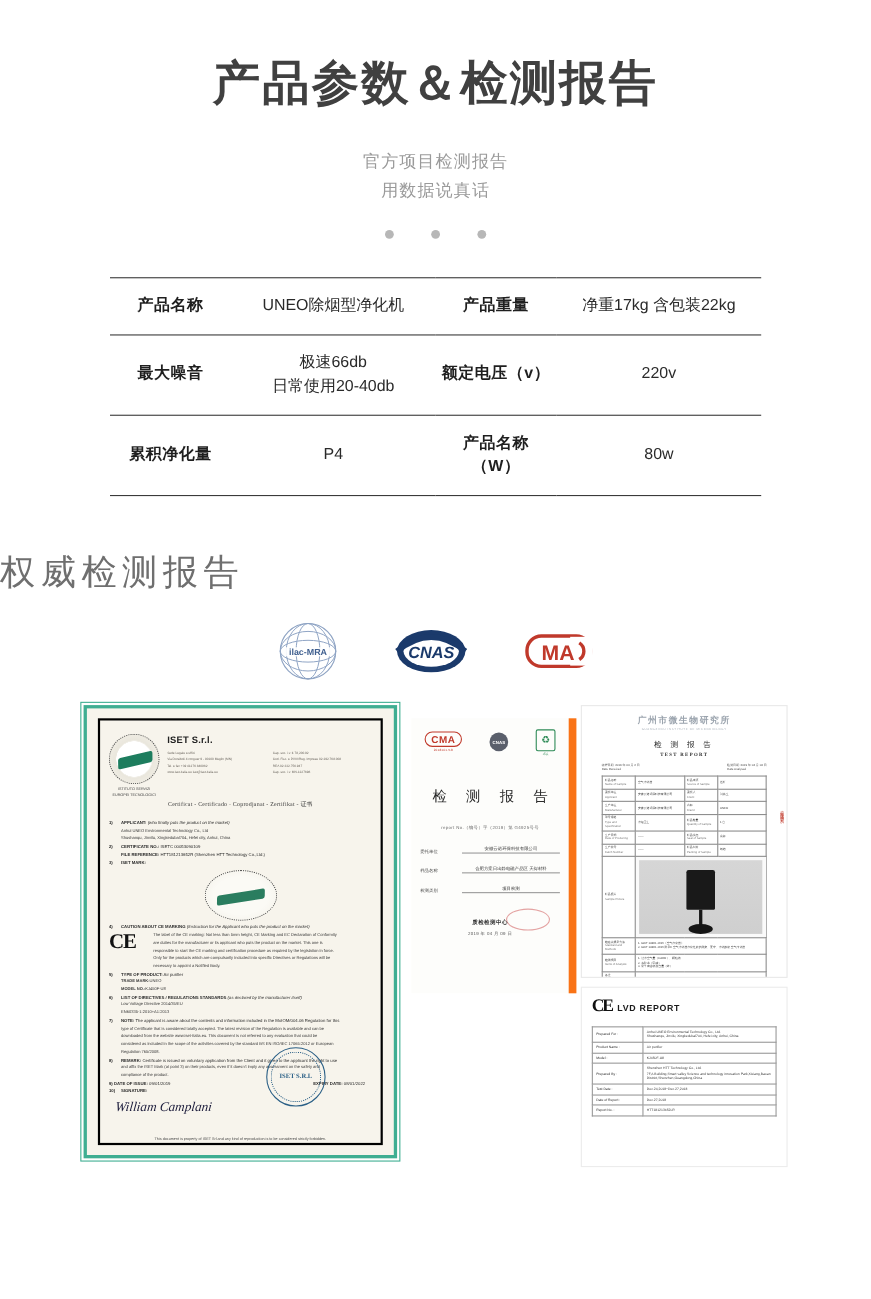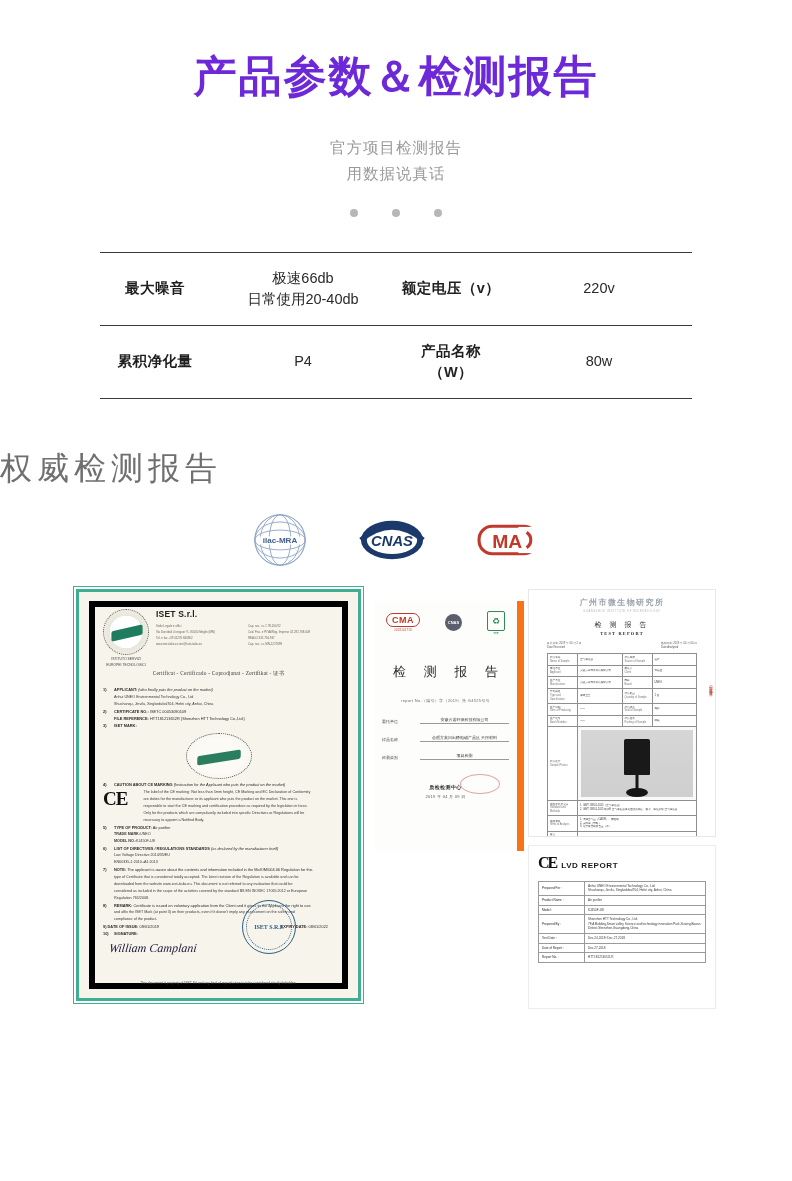--- a/index.html
+++ b/index.html
@@ -10,21 +10,21 @@
     color: #222;
   }
   body { width: 792px; height: 1181px; position: relative; overflow: hidden; }
 
   
   .hero { padding-top: 52px; text-align: center; }
   .hero-title {
     font-size: 43px;
     font-weight: 700;
     letter-spacing: 2px;
-    color: #6d28d9;
+    color: #404040;
     line-height: 1.15;
   }
   .hero-sub {
     margin-top: 34px;
     font-size: 15.5px;
     line-height: 1.65;
     color: #9a9a9a;
     letter-spacing: 1px;
   }
   .dots {
@@ -88,21 +88,21 @@
     position: absolute;
     left: 0; top: 0;
     width: 285px; height: 412px;
     background: #f7f4ec;
     border: 3px solid #3fae92;
     outline: 1px solid #3fae92;
     outline-offset: 2px;
     padding: 9px 10px;
     overflow: hidden;
   }
-  .cert-inner { border: 6px solid #000000; height: 100%; padding: 2px 8px; }
+  .cert-inner { border: 2px solid #000000; height: 100%; padding: 12px 8px; }
   .cert-head { display: flex; gap: 7px; align-items: flex-start; }
   .cert-seal {
     width: 46px; height: 46px; flex: 0 0 46px;
     border-radius: 50%;
     background:
       radial-gradient(circle at 50% 50%, #ffffff 52%, #e9e6dc 53%, #f7f4ec 100%);
     border: 1px dotted #555;
     position: relative;
   }
   .cert-seal::after {
@@ -303,20 +303,26 @@
   <div class="dots">
     <span class="dot"></span>
     <span class="dot"></span>
     <span class="dot"></span>
   </div>
 </div>
 
 <div class="spec-wrap">
   <table class="spec-table">
     <tbody>
+      <tr>
+        <td class="lbl">产品名称</td>
+        <td class="val">UNEO除烟型净化机</td>
+        <td class="lbl">产品重量</td>
+        <td class="val">净重17kg 含包装22kg</td>
+      </tr>
       <tr>
         <td class="lbl">最大噪音</td>
         <td class="val">
           <span class="sub">极速66db</span>
           <span class="sub">日常使用20-40db</span>
         </td>
         <td class="lbl">额定电压（v）</td>
         <td class="val">220v</td>
       </tr>
       <tr>

